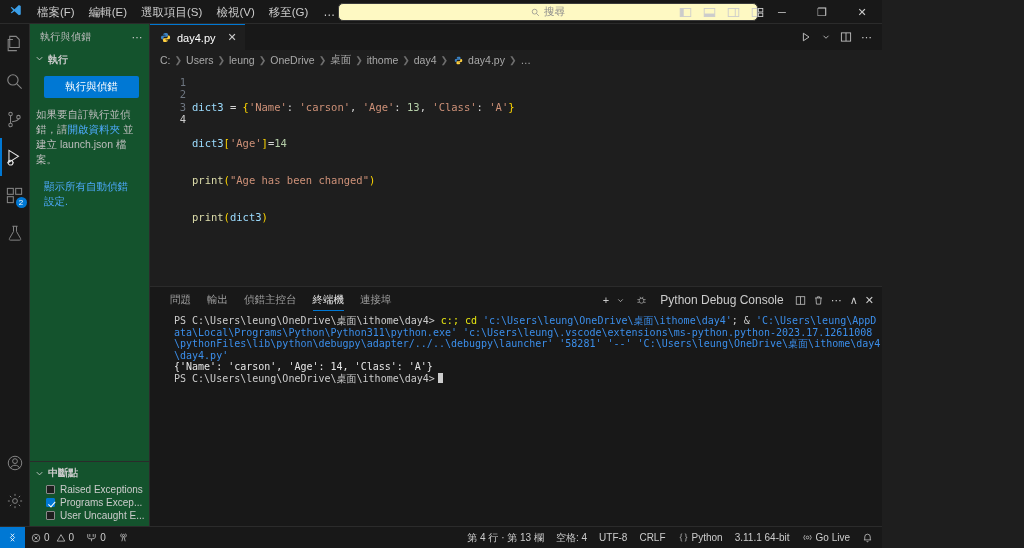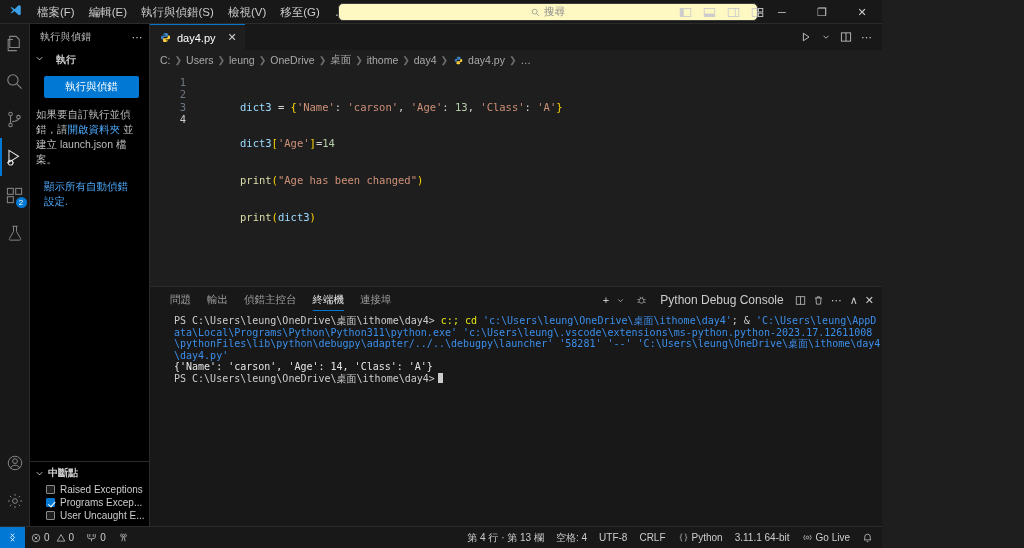--- a/index.html
+++ b/index.html
@@ -52,29 +52,29 @@
     content: ""; position: absolute; left: 0; top: 0; bottom: 0; width: 2px; background: #0078d4;
   }
   .act-badge {
     position: absolute; right: 3px; bottom: 6px; background: #0078d4; color: #fff;
     font-size: 8px; line-height: 11px; min-width: 11px; height: 11px; border-radius: 6px;
     text-align: center; padding: 0 2px;
   }
   .act-spacer { flex: 1; }
 
   
-  .sidebar { width: 120px; background: #000000; flex: 0 0 120px; display: flex; flex-direction: column;
+  .sidebar { width: 120px; background: #14532d; flex: 0 0 120px; display: flex; flex-direction: column;
              border-right: 1px solid #2b2b2b; }
   .sb-header {
     height: 26px; display: flex; align-items: center; justify-content: space-between;
     padding: 0 6px 0 10px;
   }
   .sb-title { font-size: 10px; color: #bbbbbb; letter-spacing: .3px; }
   .sb-dots { color: #cccccc; font-size: 11px; letter-spacing: .5px; }
-  .sb-section { display: flex; align-items: flex-start; gap: 11px; padding: 3px 0 3px 4px; }
+  .sb-section { display: flex; align-items: flex-start; gap: 3px; padding: 3px 0 3px 4px; }
   .sb-section-label { font-size: 10px; color: #cccccc; font-weight: bold; }
   .chev { width: 11px; height: 11px; display: inline-block; }
   .run-btn {
     margin: 6px 10px 0 14px; background: #0078d4; color: #ffffff; border: none;
     height: 22px; font-size: 10.5px; border-radius: 2px; cursor: pointer;
     font-family: "Liberation Sans", sans-serif; display: flex; align-items: center; justify-content: center;
   }
   .sb-desc {
     margin: 9px 12px 0 6px; font-size: 10.5px; color: #bdbdbd; line-height: 15px;
   }
@@ -109,21 +109,21 @@
     height: 20px; display: flex; align-items: center; padding-left: 10px; gap: 3px;
     font-size: 10.5px; color: #a9a9a9; background: #1e1e1e;
   }
   .bc-sep { color: #6e6e6e; font-size: 9px; margin: 0 1px; }
   .bc-item { cursor: pointer; white-space: nowrap; }
 
   .editor { flex: 1; display: flex; overflow: hidden; background: #1e1e1e; position: relative; }
   .gutter { width: 42px; flex: 0 0 42px; padding-top: 6px; text-align: right; }
   .gutter div { font-size: 10.5px; line-height: 12.3px; color: #6e7681; font-family: "DejaVu Sans Mono", monospace; padding-right: 6px; }
   .gutter div.cur { color: #cccccc; }
-  .code { flex: 1; padding-top: 6px; font-family: "DejaVu Sans Mono", monospace; font-size: 10.5px; line-height: 12.3px; white-space: pre; margin-left: 48px; }
+  .code { flex: 1; padding-top: 6px; font-family: "DejaVu Sans Mono", monospace; font-size: 10.5px; line-height: 12.3px; white-space: pre; }
   .code .ln { height: 12.3px; }
   .var { color: #9cdcfe; }
   .op  { color: #d4d4d4; }
   .brc { color: #ffd700; }
   .str { color: #ce9178; }
   .num { color: #b5cea8; }
   .fn  { color: #dcdcaa; }
   .pun { color: #d4d4d4; }
 
   
@@ -166,21 +166,21 @@
 
   <div class="titlebar">
     <div class="vs-logo">
       <svg width="15" height="15" viewBox="0 0 16 16">
           <path fill="#3b9fe8" d="M11.6 1.1 6.9 5.6 3.9 3.3l-1 .5 2.6 2.8L2.9 9.4l1 .5 3-2.3 4.7 4.5 2-.9V2z"></path>
         </svg>
     </div>
     <div class="menu">
       <div class="menu-item">檔案(F)</div>
       <div class="menu-item">編輯(E)</div>
-      <div class="menu-item">執行與偵錯(S)</div>
+      <div class="menu-item">選取項目(S)</div>
       <div class="menu-item">檢視(V)</div>
       <div class="menu-item">移至(G)</div>
       <div class="menu-dots">…</div>
     </div>
     <div class="nav-arrows">
       <span>←</span>
       <span>→</span>
     </div>
     <div class="searchbar">
       <span class="ic">

